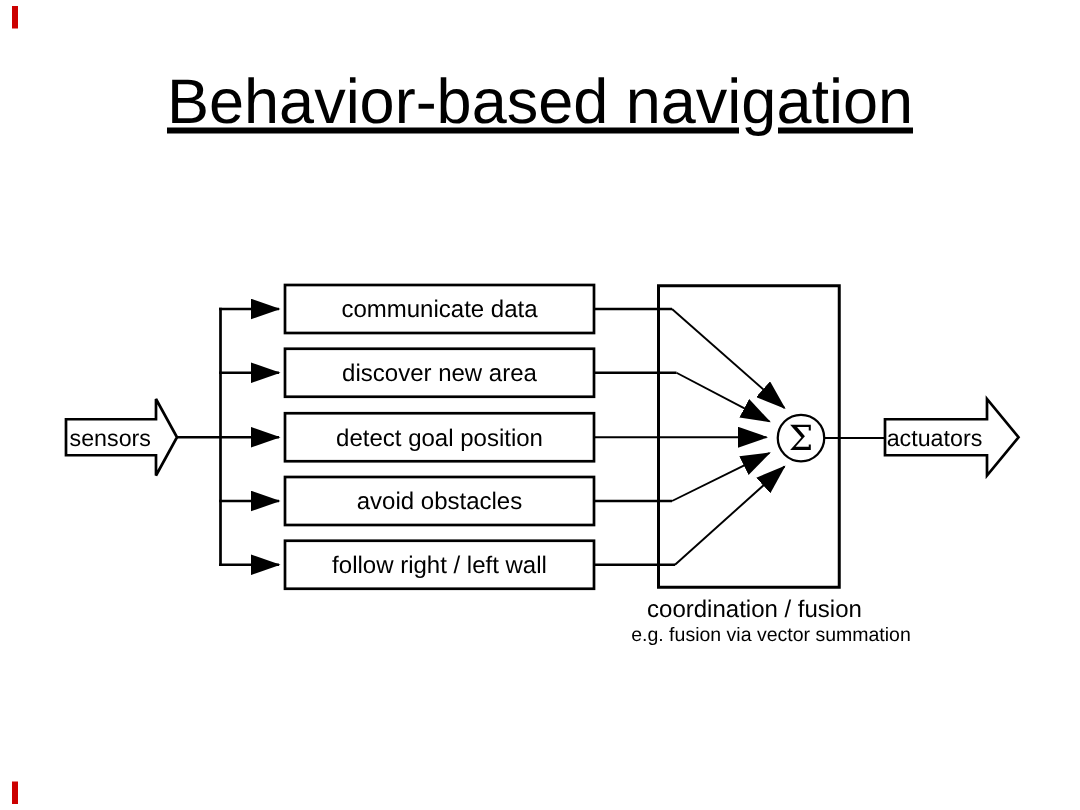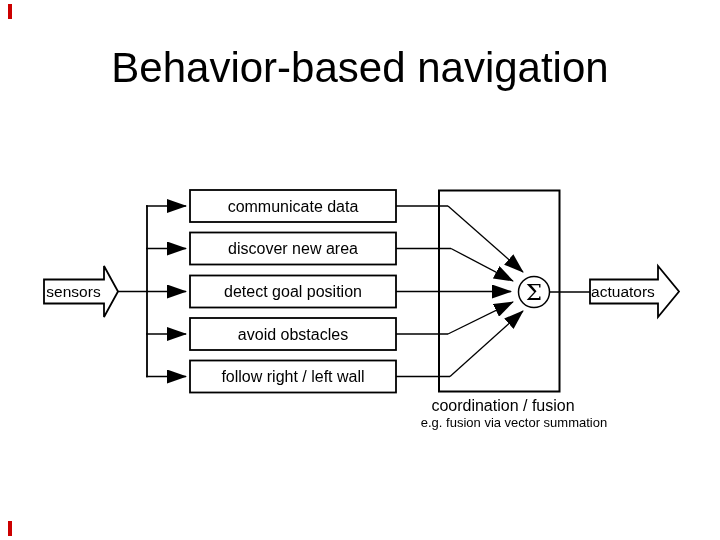--- a/index.html
+++ b/index.html
@@ -30,20 +30,21 @@
     position: absolute;
     top: 42px;
     left: 0;
     width: 720px;
     line-height: 52px;
     text-align: center;
     font-size: 42px;
     color: #000000;
     letter-spacing: 0px;
     white-space: nowrap;
+    text-decoration: underline;
   }
   svg.diagram {
     position: absolute;
     top: 0;
     left: 0;
   }
   svg .shape {
     fill: #ffffff;
     stroke: #000000;
     stroke-width: 1.8;

